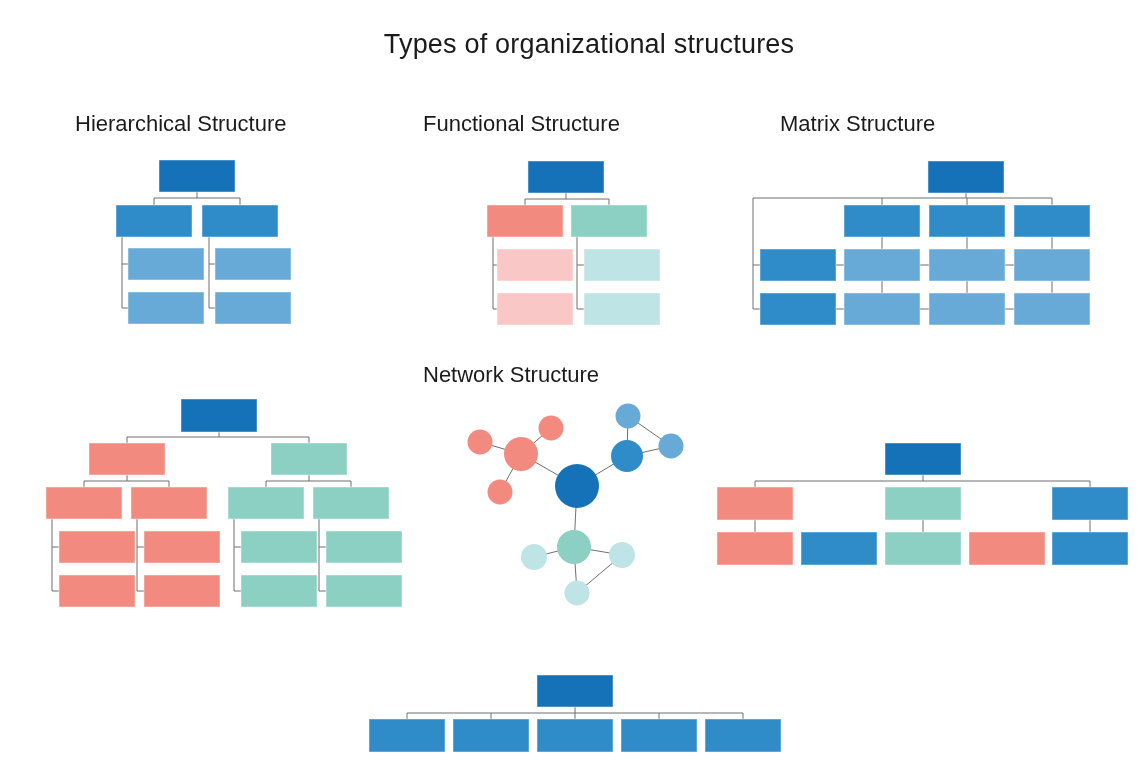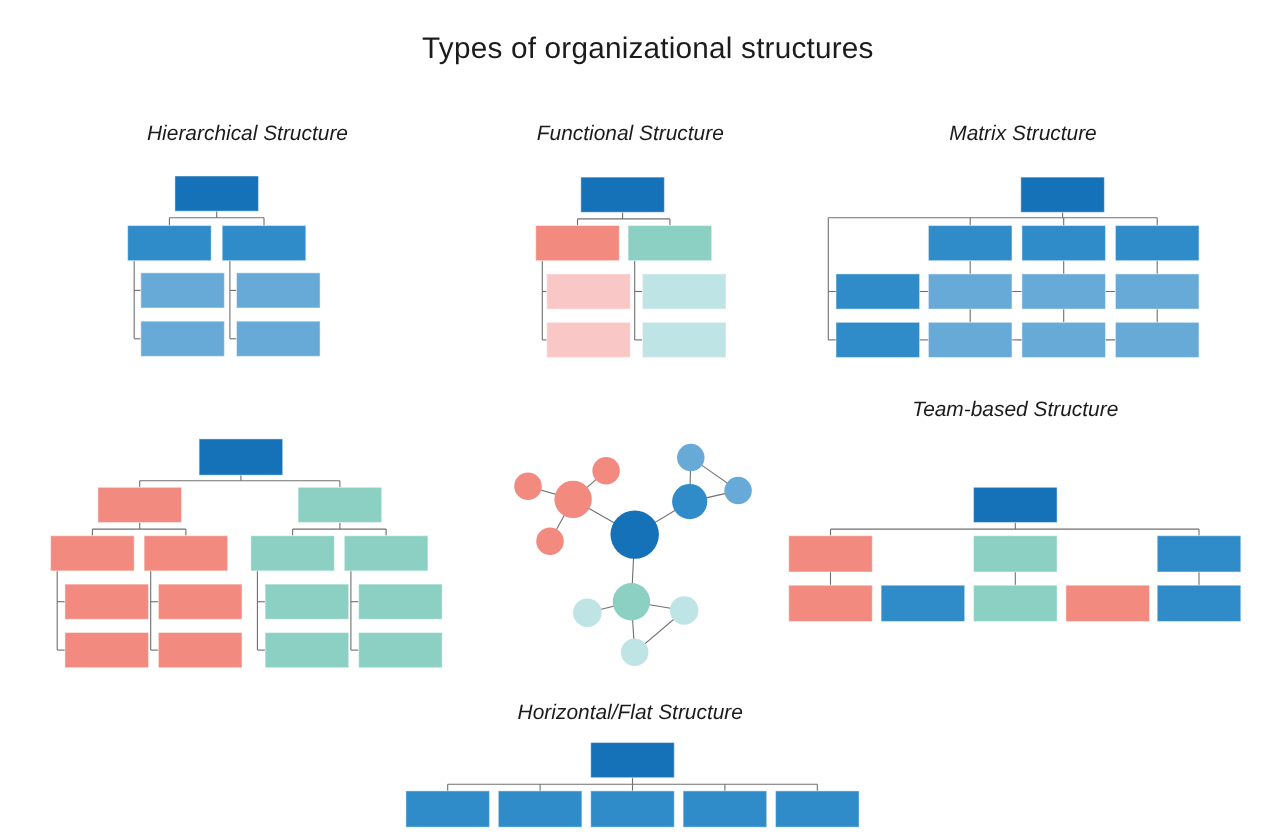--- a/index.html
+++ b/index.html
@@ -6,44 +6,43 @@
   body{
     width:1148px;height:761px;background:#ffffff;position:relative;overflow:hidden;
     font-family:"Liberation Sans",sans-serif;
   }
   .stage{position:absolute;left:0;top:0;width:1148px;height:700px}
   .main-title{
     position:absolute;left:15px;top:29px;width:1148px;text-align:center;
     font-size:27px;color:var(--title-color);letter-spacing:.2px;
   }
   .panel-title{
-    position:absolute;width:300px;text-align:center;
-    font-size:19px;color:var(--title-color);font-style:italic;
+    position:absolute;width:300px;
+    font-size:22px;color:var(--title-color);
   }
   .pt-1{left:75px;top:111px}
   .pt-2{left:423px;top:111px}
   .pt-3{left:780px;top:111px}
   .pt-4{left:82px;top:362px}
   .pt-5{left:423px;top:362px}
   .pt-6{left:773px;top:362px}
   .pt-7{left:423px;top:638px}
   svg.canvas{position:absolute;left:0;top:0}
   line.connector{stroke:var(--connector);stroke-width:1;fill:none}
 </style>
 </head>
 <body>
 
 <div class="stage">
   <div class="main-title">Types of organizational structures</div>
 
   <div class="panel-title pt-1">Hierarchical Structure</div>
   <div class="panel-title pt-3">Matrix Structure</div>
   <div class="panel-title pt-2">Functional Structure</div>
-  <div class="panel-title pt-6">Team-based Structure</div>
-  <div class="panel-title pt-7">Horizontal/Flat Structure</div>
+  <div class="panel-title pt-5">Network Structure</div>
 
   <svg class="canvas" width="1148" height="761" viewBox="0 0 1148 761">
     <g>
         <line x1="197" y1="192" x2="197" y2="198" class="connector"></line>
         <line x1="154" y1="198" x2="240" y2="198" class="connector"></line>
         <line x1="154" y1="198" x2="154" y2="205" class="connector"></line>
         <line x1="240" y1="198" x2="240" y2="205" class="connector"></line>
         <line x1="122" y1="237" x2="122" y2="308" class="connector"></line>
         <line x1="122" y1="264" x2="128" y2="264" class="connector"></line>
         <line x1="122" y1="308" x2="128" y2="308" class="connector"></line>

